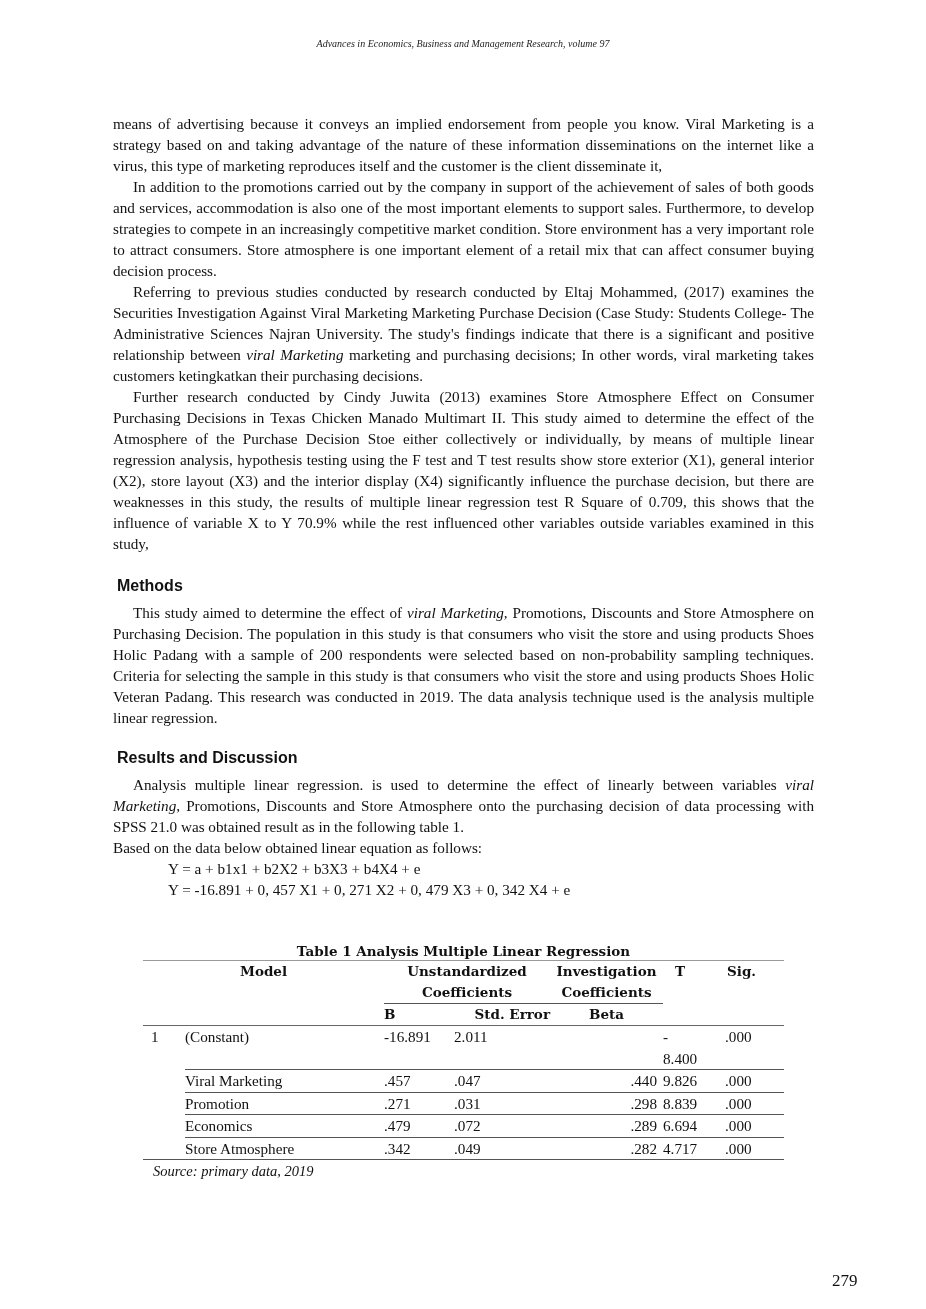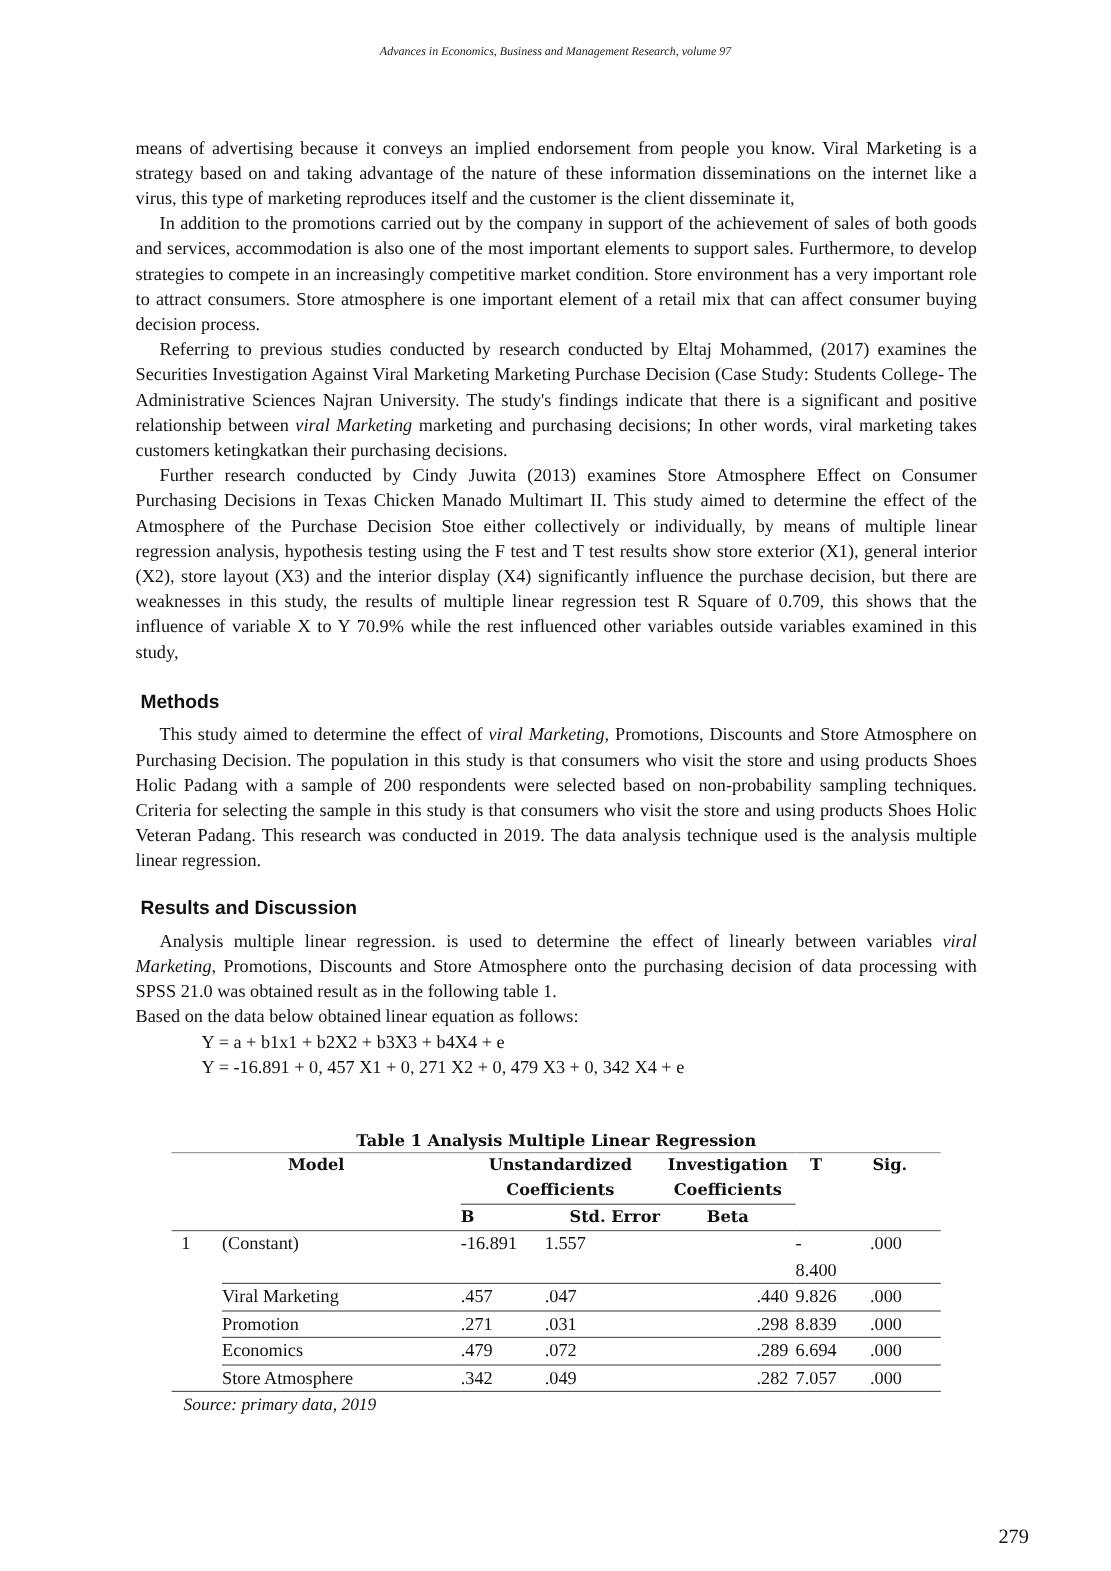--- a/index.html
+++ b/index.html
@@ -89,21 +89,21 @@
       <th style="text-align:left;">B</th>
       <th style="text-align:right;">Std. Error</th>
       <th style="text-align:center;">Beta</th>
       <th></th>
           <th></th>
     </tr>
     <tr>
       <td style="padding-left:8px;">1</td>
       <td>(Constant)</td>
       <td>-16.891</td>
-      <td style="padding-left:4px;">1.557</td>
+      <td style="padding-left:4px;">2.011</td>
       <td style="text-align:right;padding-right:6px;"></td>
       <td>
             <div>-</div>
             <div>8.400</div>
           </td>
       <td>.000</td>
     </tr>
     <tr class="row-rule">
       <td></td>
       <td class="rc">Viral Marketing</td>
@@ -130,21 +130,21 @@
       <td class="rc" style="text-align:right;padding-right:6px;">.289</td>
       <td class="rc">6.694</td>
       <td class="rc">.000</td>
     </tr>
     <tr class="row-rule last">
       <td></td>
       <td class="rc">Store Atmosphere</td>
       <td class="rc">.342</td>
       <td class="rc" style="padding-left:4px;">.049</td>
       <td class="rc" style="text-align:right;padding-right:6px;">.282</td>
-      <td class="rc">7.057</td>
+      <td class="rc">4.717</td>
       <td class="rc">.000</td>
     </tr>
   </tbody>
     </table>
   <div class="source">Source: primary data, 2019</div>
 </div>
 
 <div class="page-num">279</div>
 
 </body></html>

